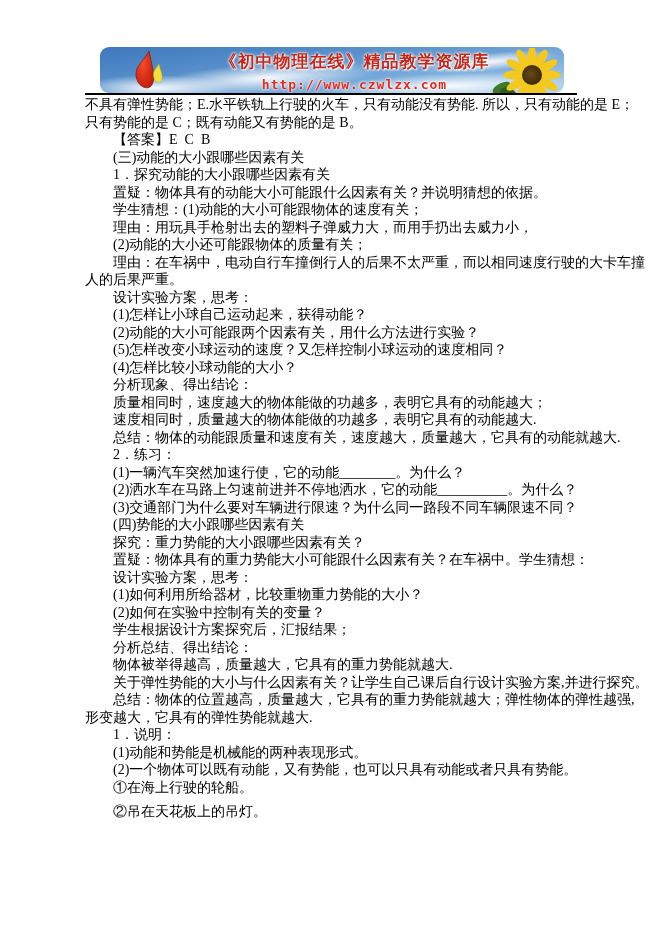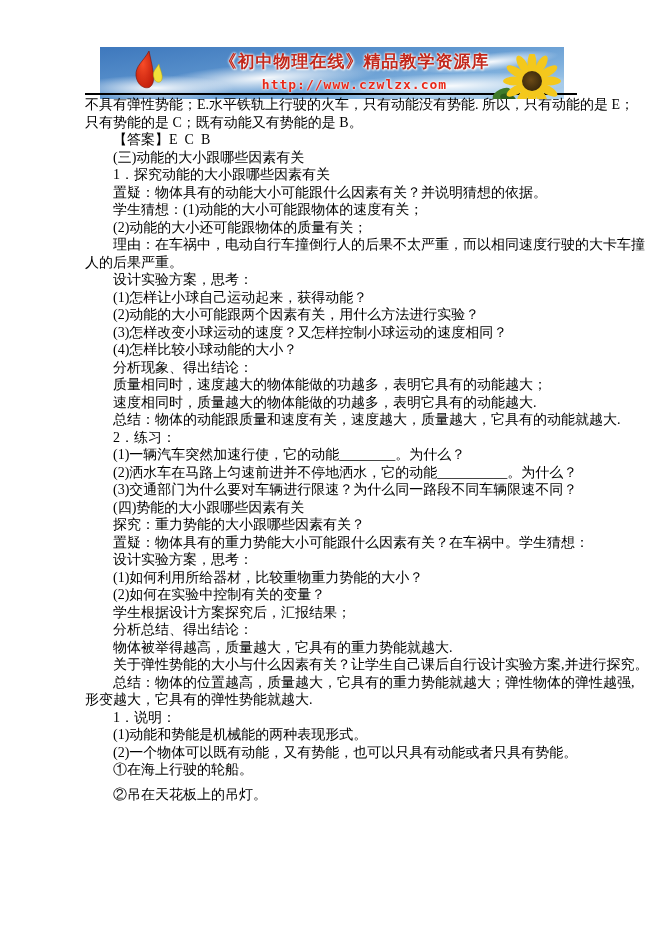--- a/index.html
+++ b/index.html
@@ -2,22 +2,23 @@
 <html><head>
 <meta charset="utf-8">
 <style>
   html,body{margin:0;padding:0;background:#ffffff;}
   .page{
     position:relative;width:661px;height:935px;background:#ffffff;overflow:hidden;
     font-family:"Liberation Serif","DejaVu Serif",serif;color:#000;
   }
   
   .banner{
-    position:absolute;left:100px;top:47px;width:464px;height:52px;overflow:hidden;
+    position:absolute;left:100px;top:47px;width:464px;height:46px;overflow:hidden;
     background:linear-gradient(172deg,#3e78bd 0%,#5b93cd 40%,#7fb0dd 70%,#b9d8f0 100%);
+    border-radius:9px;
   }
   .cloud{position:absolute;background:radial-gradient(ellipse at center,rgba(255,255,255,.95) 0%,rgba(255,255,255,0) 70%);}
   .cloud.c1{left:50px;top:16px;width:230px;height:30px;transform:rotate(-4deg);}
   .cloud.c2{left:225px;top:26px;width:250px;height:26px;transform:rotate(-2deg);}
   .cloud.c3{left:-25px;top:28px;width:160px;height:26px;}
   .cloud.c4{left:320px;top:6px;width:140px;height:18px;transform:rotate(-6deg);}
   .banner-text{position:absolute;left:100px;right:55px;top:3px;text-align:center;z-index:3;}
   .banner-title{
     font-size:17px;font-weight:bold;letter-spacing:1px;color:#c2281c;
     text-shadow:0 0 2px #fff,0 0 3px #fff,1px 1px 2px #fff;white-space:nowrap;
@@ -97,27 +98,28 @@
   <div class="banner-rule"></div>
 
   <div class="doc" id="doc-lines">
       <div class="doc-line">不具有弹性势能；E.水平铁轨上行驶的火车，只有动能没有势能. 所以，只有动能的是 E；</div>
       <div class="doc-line">只有势能的是 C；既有动能又有势能的是 B。</div>
       <div class="doc-line indent">【答案】E  C  B</div>
       <div class="doc-line indent">(三)动能的大小跟哪些因素有关</div>
       <div class="doc-line indent">1．探究动能的大小跟哪些因素有关</div>
       <div class="doc-line indent">置疑：物体具有的动能大小可能跟什么因素有关？并说明猜想的依据。</div>
       <div class="doc-line indent">学生猜想：(1)动能的大小可能跟物体的速度有关；</div>
+      <div class="doc-line indent">理由：用玩具手枪射出去的塑料子弹威力大，而用手扔出去威力小，</div>
       <div class="doc-line indent">(2)动能的大小还可能跟物体的质量有关；</div>
       <div class="doc-line indent">理由：在车祸中，电动自行车撞倒行人的后果不太严重，而以相同速度行驶的大卡车撞</div>
       <div class="doc-line">人的后果严重。</div>
       <div class="doc-line indent">设计实验方案，思考：</div>
       <div class="doc-line indent">(1)怎样让小球自己运动起来，获得动能？</div>
       <div class="doc-line indent">(2)动能的大小可能跟两个因素有关，用什么方法进行实验？</div>
-      <div class="doc-line indent">(3)怎样改变小球运动的速度？又怎样控制小球运动的速度相同？</div>
+      <div class="doc-line indent">(5)怎样改变小球运动的速度？又怎样控制小球运动的速度相同？</div>
       <div class="doc-line indent">(4)怎样比较小球动能的大小？</div>
       <div class="doc-line indent">分析现象、得出结论：</div>
       <div class="doc-line indent">质量相同时，速度越大的物体能做的功越多，表明它具有的动能越大；</div>
       <div class="doc-line indent">速度相同时，质量越大的物体能做的功越多，表明它具有的动能越大.</div>
       <div class="doc-line indent">总结：物体的动能跟质量和速度有关，速度越大，质量越大，它具有的动能就越大.</div>
       <div class="doc-line indent">2．练习：</div>
       <div class="doc-line indent">(1)一辆汽车突然加速行使，它的动能________。为什么？</div>
       <div class="doc-line indent">(2)洒水车在马路上匀速前进并不停地洒水，它的动能__________。为什么？</div>
       <div class="doc-line indent">(3)交通部门为什么要对车辆进行限速？为什么同一路段不同车辆限速不同？</div>
       <div class="doc-line indent">(四)势能的大小跟哪些因素有关</div>

